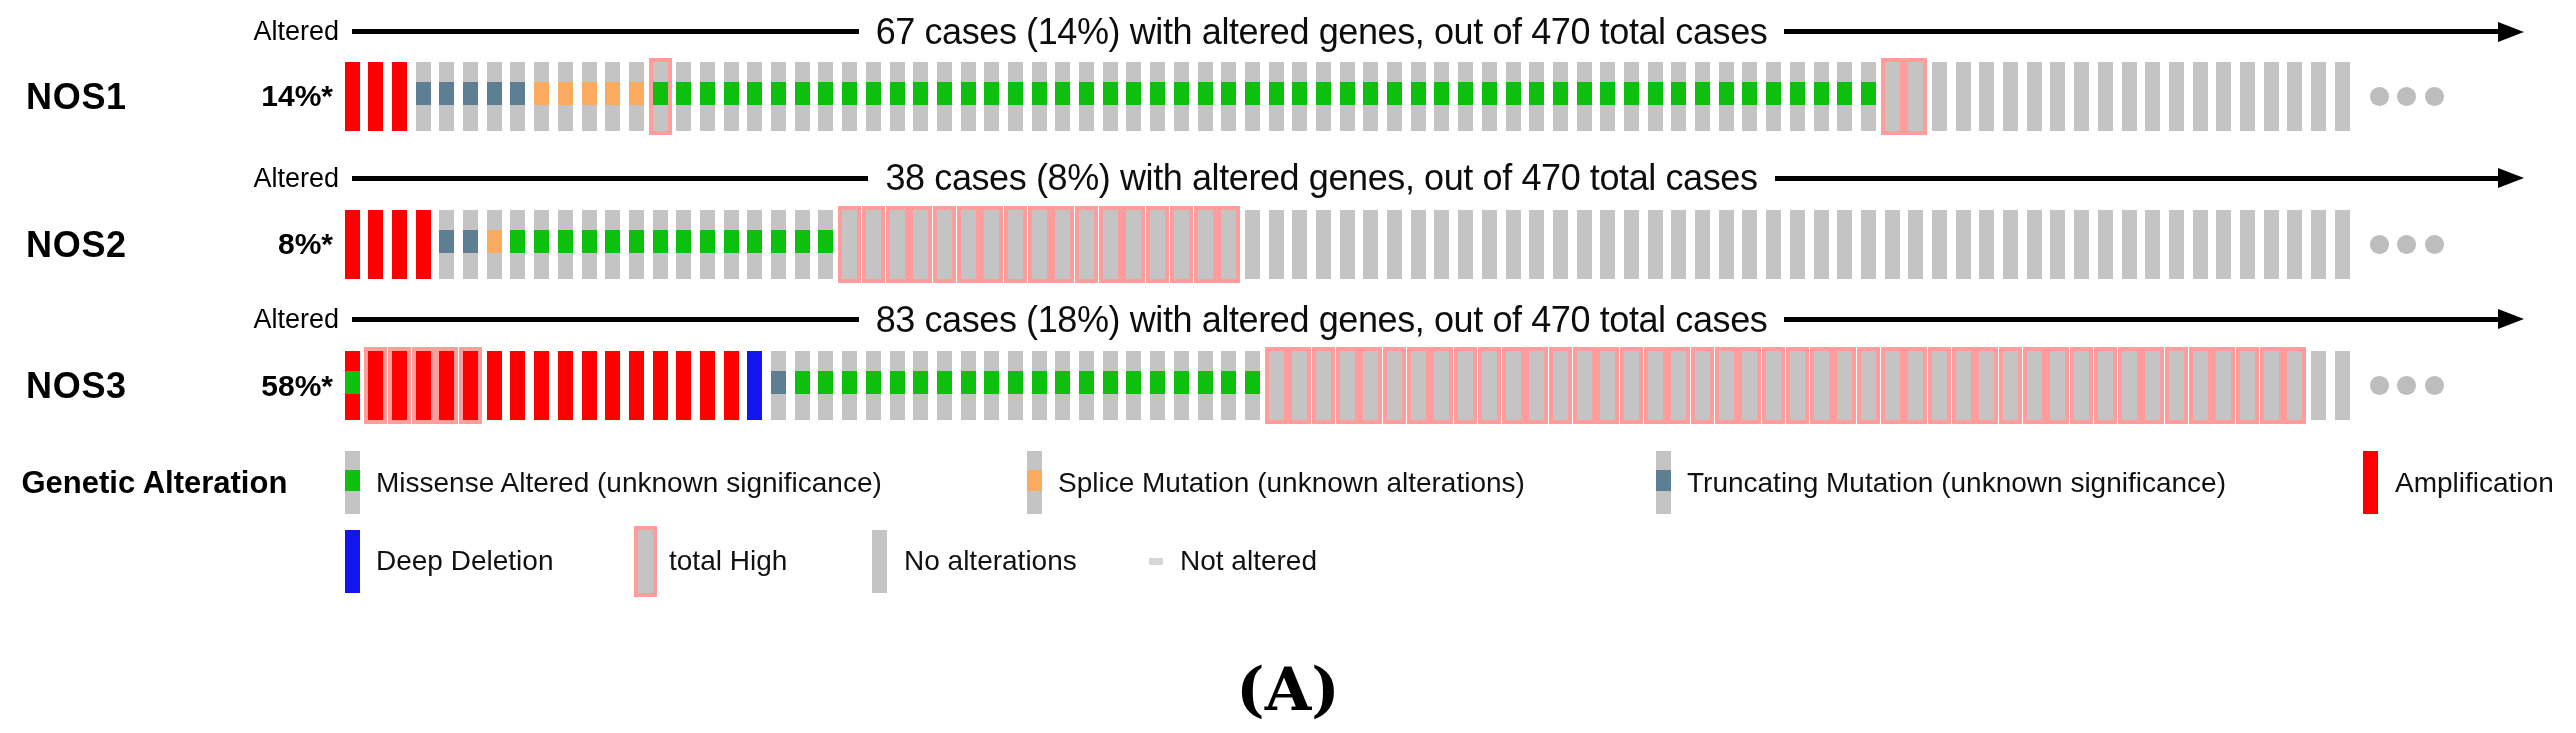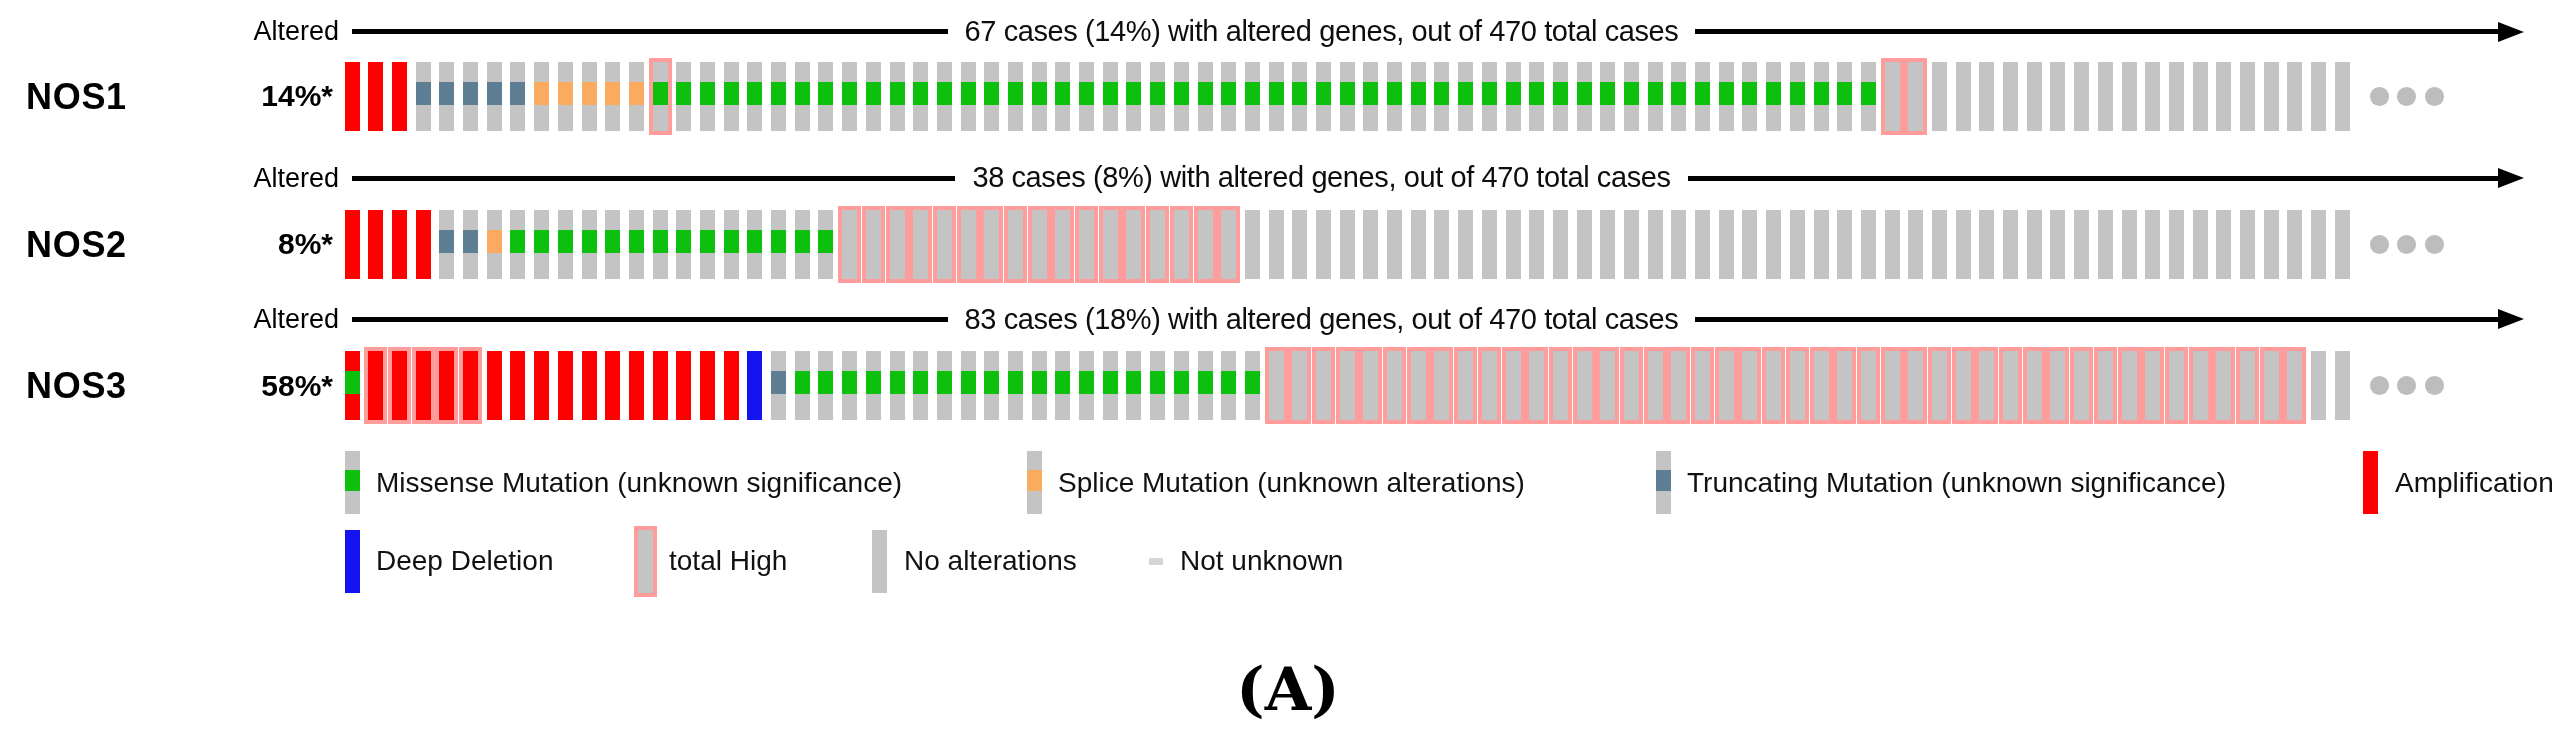--- a/index.html
+++ b/index.html
@@ -5,21 +5,21 @@
   html,body{margin:0;padding:0;background:#ffffff;}
   body{font-family:"Liberation Sans",sans-serif;}
   .stage{position:relative;width:2576px;height:734px;background:#ffffff;overflow:hidden;}
   .abs{position:absolute;}
   .gene-label{font-weight:bold;font-size:36px;line-height:43px;color:#000;letter-spacing:0.7px;}
   .pct-label{font-weight:bold;font-size:30px;line-height:36px;color:#000;text-align:right;}
   .altered-label{font-size:27px;line-height:34px;color:#000;text-align:right;}
   .axis-line{height:5px;background:#000;}
   .arrow-head{width:0;height:0;border-left:26px solid #000;border-top:10px solid transparent;border-bottom:10px solid transparent;}
   .axis-text-wrap{text-align:center;}
-  .axis-text{display:inline-block;background:#ffffff;padding:0 17px;font-size:29px;line-height:37px;color:#0d0d0d;letter-spacing:-0.4px;}
+  .axis-text{display:inline-block;background:#ffffff;padding:0 17px;font-size:36px;line-height:37px;color:#0d0d0d;letter-spacing:-0.4px;}
   .cell{position:absolute;}
   .band{position:absolute;left:0;width:100%;}
   .mrna-outline{position:absolute;left:-3.6px;right:-3.6px;top:-4.3px;bottom:-4.3px;border:4.3px solid transparent;}
   .dot{position:absolute;border-radius:50%;}
   .legend-title{font-weight:bold;font-size:31px;line-height:37px;color:#000;}
   .legend-label{font-size:28px;line-height:36px;color:#111;}
   .caption{font-family:"DejaVu Serif",serif;font-weight:bold;font-size:60px;line-height:69px;color:#000;text-align:center;}
 </style>
 </head>
 <body>
@@ -648,42 +648,43 @@
           <div class="mrna-outline" style="border-color: rgb(255, 156, 156);"></div>
         </div>
         <div class="cell" style="left: 2311px; top: 351px; width: 15px; height: 69px; background: rgb(196, 196, 196);"></div>
         <div class="cell" style="left: 2335px; top: 351px; width: 15px; height: 69px; background: rgb(196, 196, 196);"></div>
         <div class="dot" style="left: 2370px; top: 376px; width: 18.7px; height: 18.7px; background: rgb(189, 189, 189);"></div>
         <div class="dot" style="left: 2397px; top: 376px; width: 18.7px; height: 18.7px; background: rgb(189, 189, 189);"></div>
         <div class="dot" style="left: 2425px; top: 376px; width: 18.7px; height: 18.7px; background: rgb(189, 189, 189);"></div>
       </div>
     </div>
 
+  <div class="abs legend-title" style="left:21.5px;top:464px;width:309px;">Genetic Alteration</div>
   <div id="legend-items">
       <div class="cell" style="left: 345px; top: 451px; width: 15px; height: 63px; background: rgb(196, 196, 196);">
         <div class="band" style="top: 18.7px; height: 21.5px; background: rgb(13, 192, 13);"></div>
       </div>
-      <div class="abs legend-label" style="left: 376px; top: 465px;">Missense Mutation (unknown significance)</div>
+      <div class="abs legend-label" style="left: 376px; top: 465px;">Missense Altered (unknown significance)</div>
       <div class="cell" style="left: 1027px; top: 451px; width: 15px; height: 63px; background: rgb(196, 196, 196);">
         <div class="band" style="top: 18.7px; height: 21.5px; background: rgb(251, 171, 96);"></div>
       </div>
       <div class="abs legend-label" style="left: 1058px; top: 465px;">Splice Mutation (unknown alterations)</div>
       <div class="cell" style="left: 1656px; top: 451px; width: 15px; height: 63px; background: rgb(196, 196, 196);">
         <div class="band" style="top: 18.7px; height: 21.5px; background: rgb(93, 126, 147);"></div>
       </div>
       <div class="abs legend-label" style="left: 1687px; top: 465px;">Truncating Mutation (unknown significance)</div>
       <div class="cell" style="left: 2363px; top: 451px; width: 15px; height: 63px; background: rgb(255, 0, 0);"></div>
       <div class="abs legend-label" style="left: 2395px; top: 465px;">Amplification</div>
       <div class="cell" style="left: 345px; top: 530px; width: 15px; height: 63px; background: rgb(20, 20, 240);"></div>
       <div class="abs legend-label" style="left: 376px; top: 543px;">Deep Deletion</div>
       <div class="cell" style="left: 638px; top: 530px; width: 15px; height: 63px; background: rgb(196, 196, 196);">
         <div class="mrna-outline" style="border-color: rgb(255, 156, 156);"></div>
       </div>
       <div class="abs legend-label" style="left: 669px; top: 543px;">total High</div>
       <div class="cell" style="left: 872px; top: 530px; width: 15px; height: 63px; background: rgb(196, 196, 196);"></div>
       <div class="abs legend-label" style="left: 904px; top: 543px;">No alterations</div>
       <div class="abs" style="left: 1149px; top: 558px; width: 14.4px; height: 7.2px; background: rgb(214, 214, 214);"></div>
-      <div class="abs legend-label" style="left: 1180px; top: 543px;">Not unknown</div>
+      <div class="abs legend-label" style="left: 1180px; top: 543px;">Not altered</div>
     </div>
 
   <div class="abs caption" style="left:0;top:655px;width:2576px;">(A)</div>
 </div>
 
 
 </body></html>

